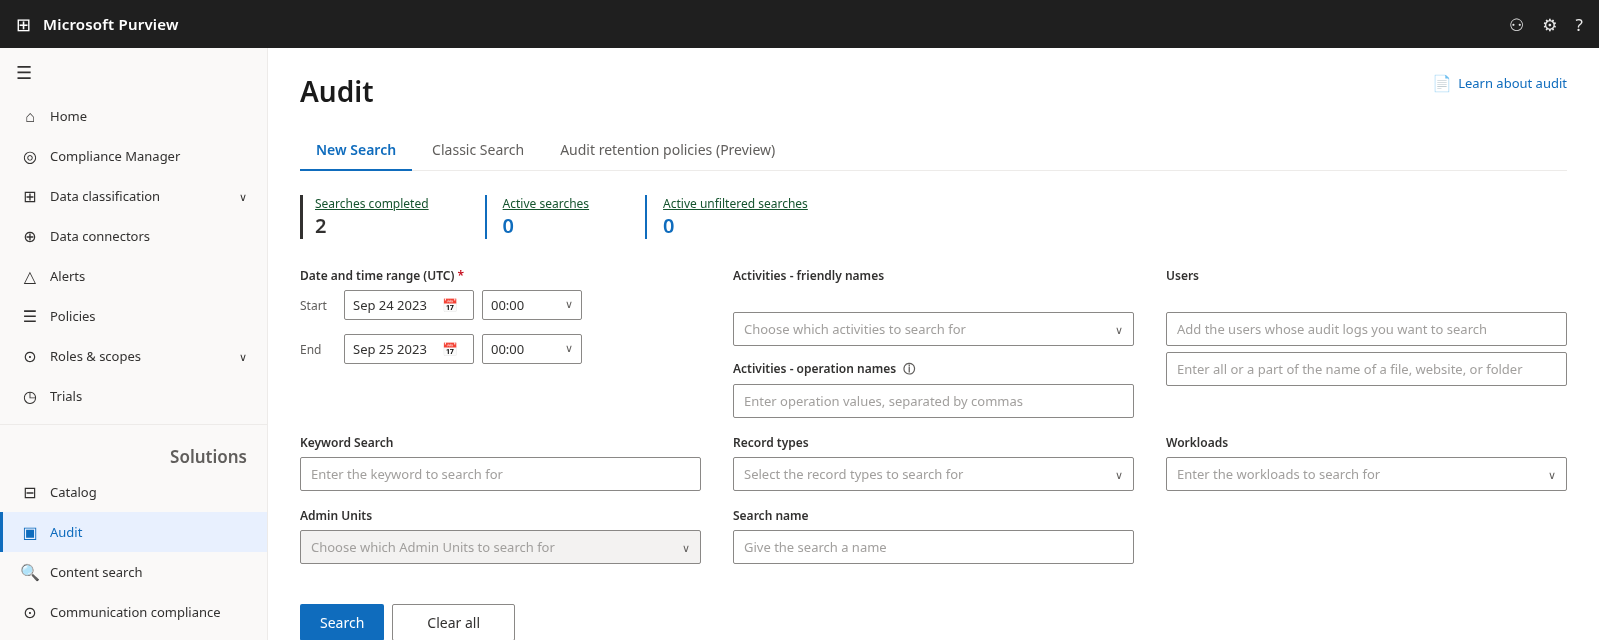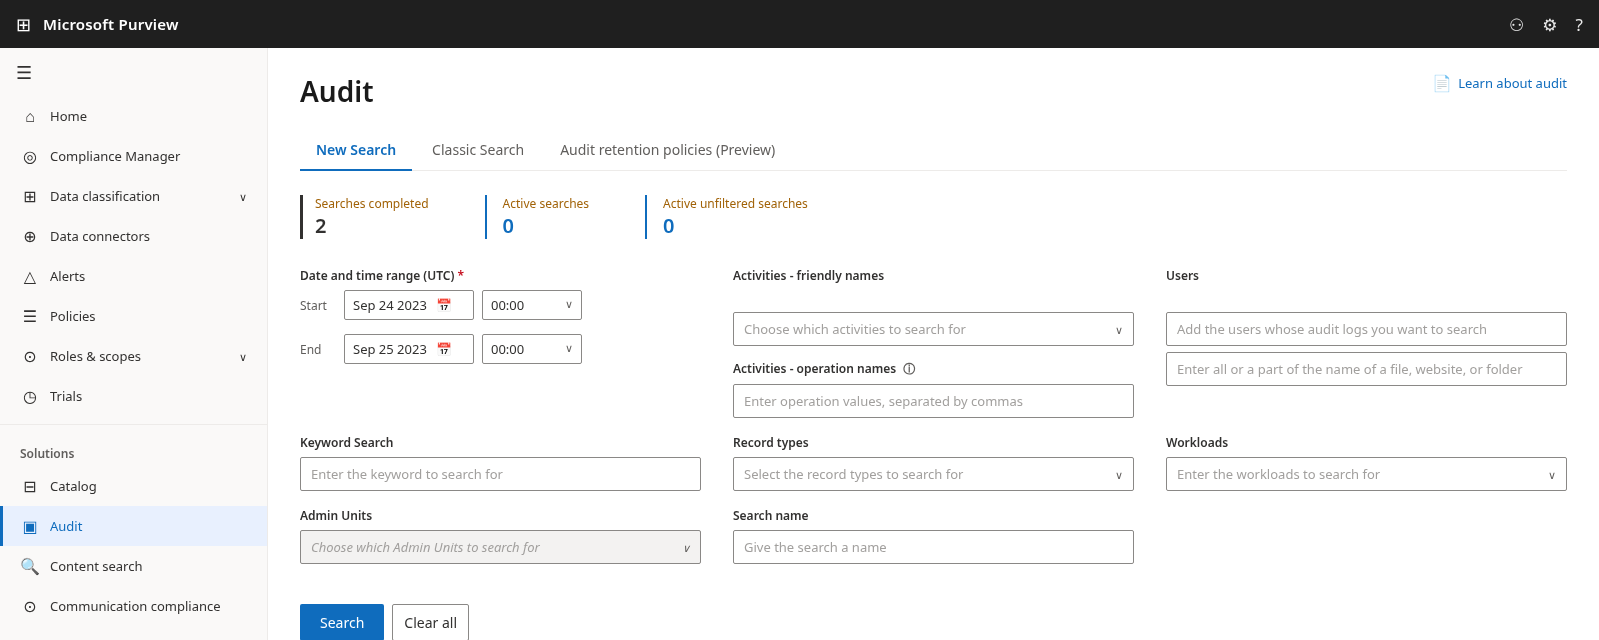--- a/index.html
+++ b/index.html
@@ -81,24 +81,25 @@
       background: #e8f0fe;
       color: #0f6cbd;
       border-left: 3px solid #0f6cbd;
       padding-left: 17px;
     }
     .sidebar-item .icon { font-size: 16px; min-width: 20px; text-align: center; }
     .sidebar-item .chevron { margin-left: auto; font-size: 11px; }
     .sidebar-divider { border: none; border-top: 1px solid #edebe9; margin: 8px 0; }
     .sidebar-section-label {
       padding: 12px 20px 4px;
-      font-size: 12px;
+      font-size: 17px;
       font-weight: 600;
       color: #605e5c;
       text-transform: none;
+      text-align: right;
     }
 
     
     .content {
       flex: 1;
       background: white;
       overflow-y: auto;
       padding: 24px 32px;
     }
 
@@ -159,21 +160,21 @@
     }
     .stat-item + .stat-item {
       border-left: 2px solid #0f6cbd;
       padding-left: 16px;
     }
     .stat-item:first-child {
       border-left: 3px solid #323130;
       padding-left: 12px;
     }
     .stat-content {}
-    .stat-label { font-size: 12px; color: #a16207; }
+    .stat-label { font-size: 12px; color: #14532d; text-decoration: underline; }
     .stat-value { font-size: 20px; font-weight: 600; color: #0f6cbd; }
     .stat-item:first-child .stat-value { color: #323130; }
 
     
     .form-grid {
       display: grid;
       grid-template-columns: 1fr 1fr 1fr;
       gap: 16px 32px;
     }
     .form-group { display: flex; flex-direction: column; gap: 6px; }
@@ -185,21 +186,21 @@
     .form-label .info-icon { font-size: 12px; color: #605e5c; cursor: help; margin-left: 4px; }
     .date-row { display: flex; align-items: center; gap: 8px; margin-bottom: 8px; }
     .date-label { font-size: 12px; color: #605e5c; min-width: 36px; }
     .date-input {
       display: flex;
       align-items: center;
       border: 1px solid #8a8886;
       border-radius: 2px;
       padding: 5px 8px;
       background: white;
-      gap: 10px;
+      gap: 16px;
       min-width: 130px;
       font-size: 13px;
       cursor: pointer;
     }
     .time-select {
       border: 1px solid #8a8886;
       border-radius: 2px;
       padding: 5px 8px;
       background: white;
       font-size: 13px;
@@ -231,21 +232,21 @@
       font-family: inherit;
       color: #a19f9d;
       background: white;
       display: flex;
       align-items: center;
       justify-content: space-between;
       cursor: pointer;
       width: 100%;
     }
     .select-field .chevron-down { font-size: 11px; color: #605e5c; flex-shrink: 0; }
-    .select-field.disabled { background: #f3f2f1; color: #a19f9d; cursor: default; font-style: italic; }
+    .select-field.disabled { background: #f3f2f1; color: #a19f9d; cursor: default; }
 
     
     .action-row {
       display: flex;
       gap: 8px;
       margin-top: 24px;
       grid-column: 1 / -1;
     }
     .btn-primary {
       background: #0f6cbd;
@@ -256,21 +257,21 @@
       font-size: 14px;
       font-family: inherit;
       cursor: pointer;
       font-weight: 400;
     }
     .btn-secondary {
       background: white;
       color: #323130;
       border: 1px solid #8a8886;
       border-radius: 2px;
-      padding: 8px 11px;
+      padding: 8px 34px;
       font-size: 14px;
       font-family: inherit;
       cursor: pointer;
     }
   </style>
 </head>
 <body>
 
 <div class="topbar">
   <span class="topbar-waffle">⊞</span>

